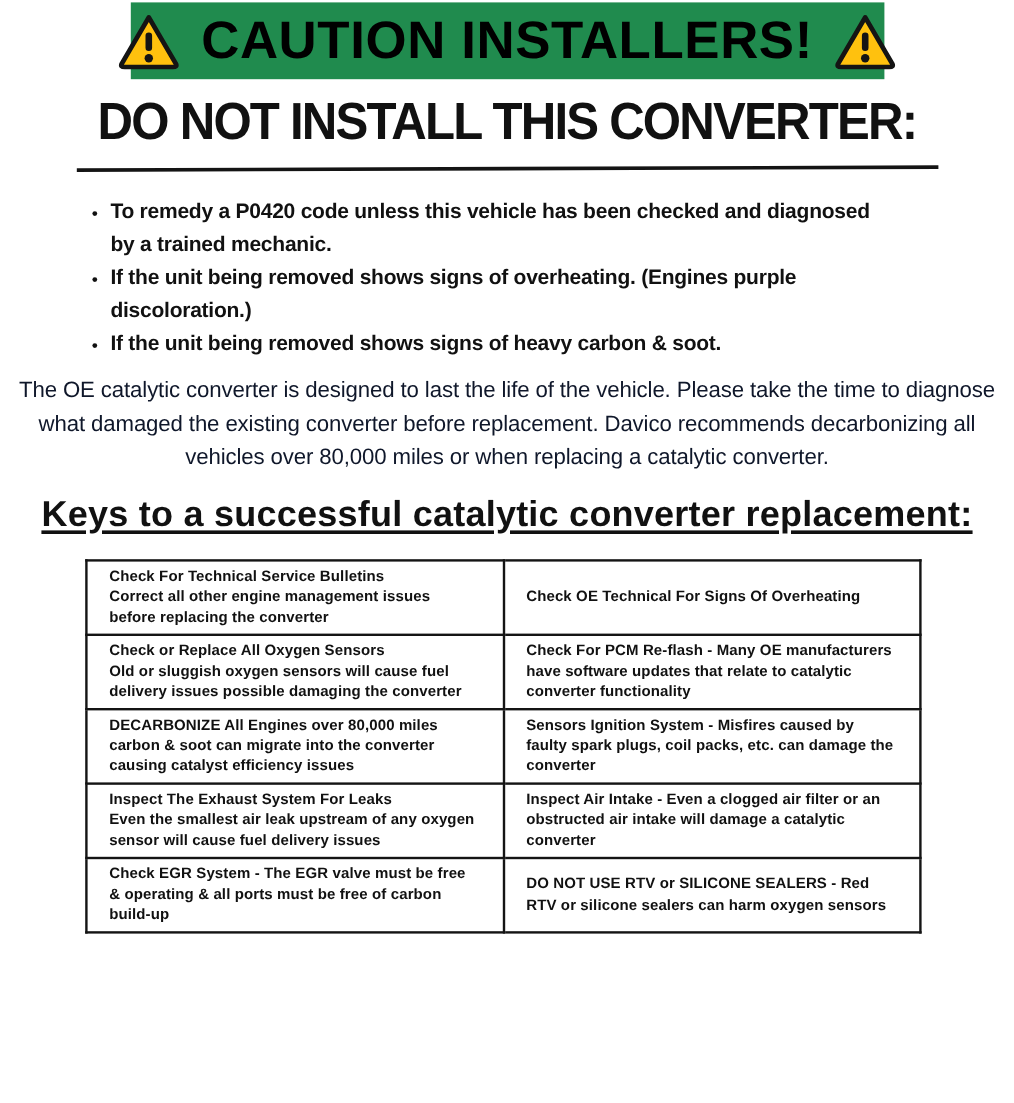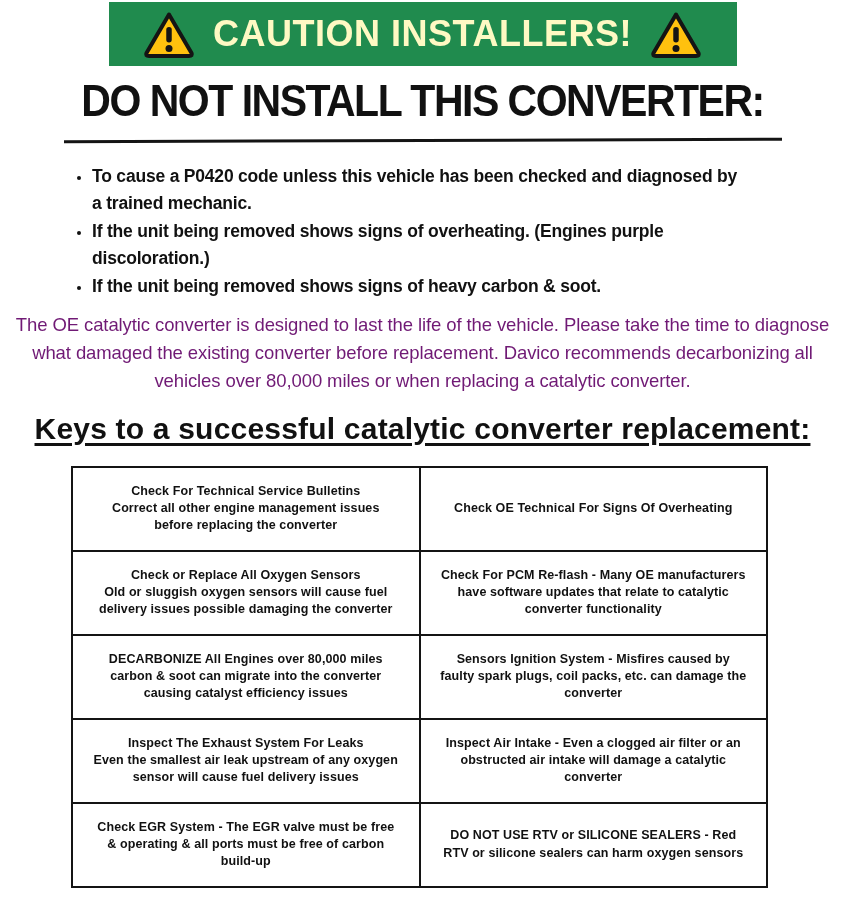--- a/index.html
+++ b/index.html
@@ -16,22 +16,22 @@
   
   .banner {
     width: 628px; height: 64px;
     margin: 2px auto 0;
     background: #208B4E;
     display: flex; align-items: center; justify-content: center;
     gap: 18px;
   }
   .banner-title {
     margin: 0;
-    color: #fef9c3;
-    font-size: 36px;
+    color: #000000;
+    font-size: 44px;
     font-weight: 800;
     letter-spacing: 0.5px;
     white-space: nowrap;
   }
   .tri { display: inline-block; line-height: 0; }
   .tri svg { width: 52px; height: 47px; display: block; }
 
   
   .headline {
     margin: 12px 0 0;
@@ -64,21 +64,21 @@
   .bullets li::marker { font-size: 13px; }
 
   
   .paragraph {
     width: 836px;
     margin: 11px auto 0;
     text-align: center;
     font-size: 18.5px;
     font-weight: 400;
     line-height: 1.5;
-    color: #701a75;
+    color: #0f172a;
     letter-spacing: -0.1px;
   }
 
   
   .keys-heading {
     margin: 17px 0 0;
     text-align: center;
     font-size: 30px;
     font-weight: 800;
     letter-spacing: 0.2px;
@@ -90,22 +90,22 @@
   
   .keys-table {
     border-collapse: collapse;
     margin: 20px 0 0 71px;
     width: 697px;
     table-layout: fixed;
   }
   .keys-table td {
     border: 2.5px solid #141414;
     width: 50%;
-    height: 84px;
-    text-align: center;
+    height: 62px;
+    text-align: left;
     vertical-align: middle;
     font-size: 12.5px;
     font-weight: 700;
     line-height: 1.38;
     padding: 4px 18px;
     white-space: pre-line;
     letter-spacing: 0.1px;
   }
 </style>
 </head>
@@ -129,21 +129,21 @@
         <circle cx="52" cy="75" r="7" fill="#141414"></circle>
       </svg>
     </span>
   </header>
 
   <h2 class="headline">DO NOT INSTALL THIS CONVERTER:</h2>
 
   <div class="divider"></div>
 
   <ul class="bullets">
-    <li>To cause a P0420 code unless this vehicle has been checked and diagnosed by a trained mechanic.</li>
+    <li>To remedy a P0420 code unless this vehicle has been checked and diagnosed by a trained mechanic.</li>
     <li>If the unit being removed shows signs of overheating. (Engines purple discoloration.)</li>
     <li>If the unit being removed shows signs of heavy carbon &amp; soot.</li>
   </ul>
 
   <p class="paragraph">The OE catalytic converter is designed to last the life of the vehicle. Please take the time to diagnose what damaged the existing converter before replacement. Davico recommends decarbonizing all vehicles over 80,000 miles or when replacing a catalytic converter.</p>
 
   <h3 class="keys-heading">Keys to a successful catalytic converter replacement:</h3>
 
   <table class="keys-table">
     <tbody>

